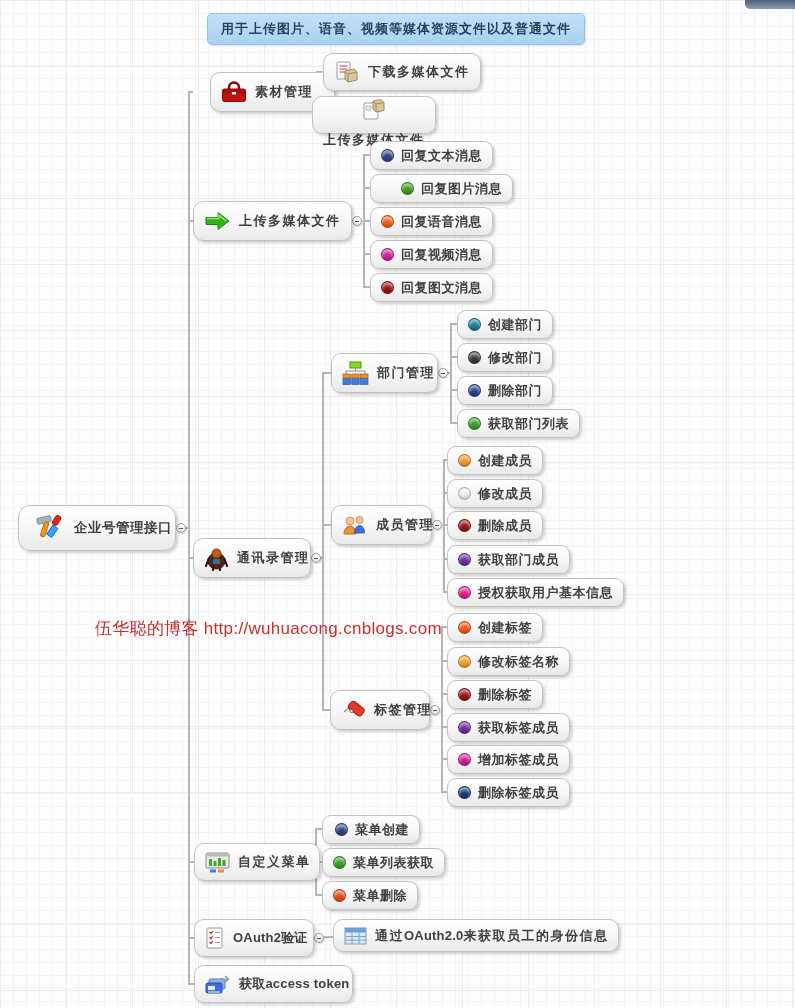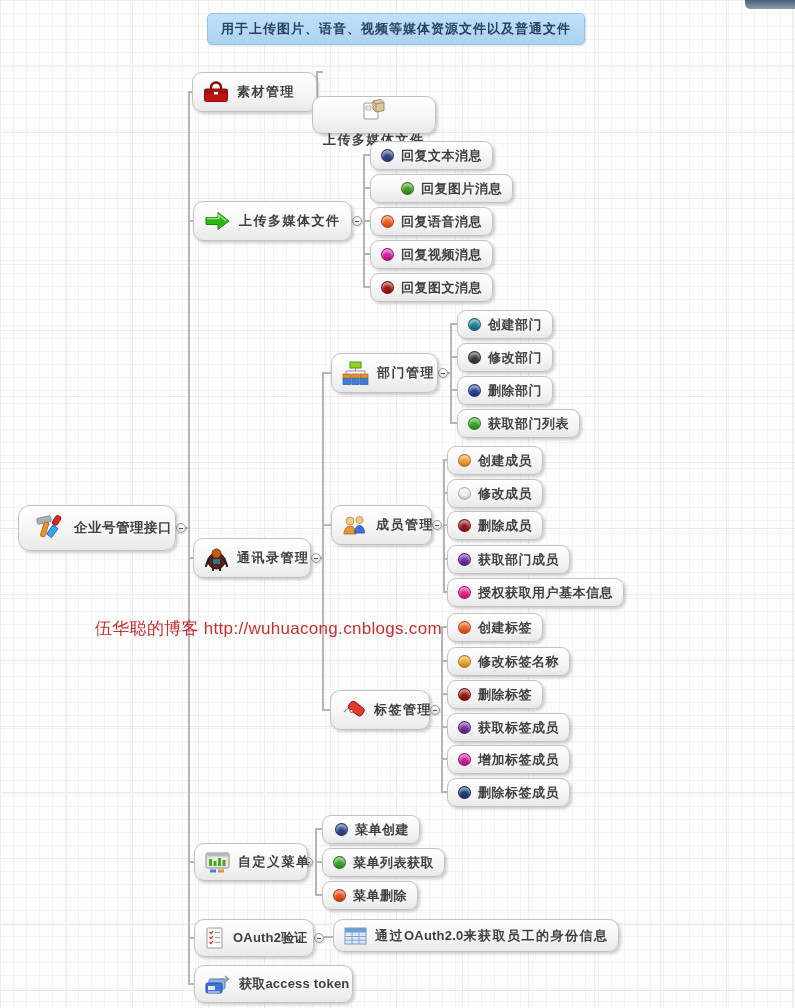--- a/index.html
+++ b/index.html
@@ -140,32 +140,44 @@
       <svg width="32" height="30" viewBox="0 0 32 30">
         <rect x="4" y="4" width="14" height="6" rx="2" fill="#a8b2bc" stroke="#7e8993" stroke-width="1" transform="rotate(-14 11 7)"></rect>
         <rect x="9.5" y="9" width="4.5" height="15" rx="2" fill="#ef9329" stroke="#b96f15" stroke-width="1" transform="rotate(18 12 16)"></rect>
         <rect x="21" y="2" width="5.5" height="10" rx="2.5" fill="#d92b1f" stroke="#9e1c13" stroke-width="1" transform="rotate(33 23 7)"></rect>
         <path d="M20 12 l5 3.6 -6.5 9 -5 -3.6 z" fill="#3aa0f0" stroke="#1d6fbd" stroke-width="1"></path>
       </svg>
     </span>
     <span class="lbl">企业号管理接口</span>
   </div>
 
-  <div class="node parent" style="left:192px;top:72px;width:125px;">
+  <div class="node parent" style="left:210px;top:72px;width:125px;">
     <span class="ic">
       <svg width="26" height="22" viewBox="0 0 26 22">
         <path d="M8 8 V6.5 a5 5 0 0 1 10 0 V8" fill="none" stroke="#7a0a0a" stroke-width="2.4"></path>
         <rect x="1.5" y="8" width="23" height="12.5" rx="2" fill="#c11313" stroke="#8a0c0c"></rect>
         <rect x="1.5" y="8" width="23" height="4.5" fill="#a30e0e"></rect>
         <rect x="10.5" y="10.5" width="5" height="3.5" rx="1" fill="#e9e9e9" stroke="#8a0c0c" stroke-width=".8"></rect>
       </svg>
     </span>
     <span class="lbl">素材管理</span>
   </div>
 
+  <div class="node leaf-doc" style="left:323px;top:53px;">
+    <span class="ic">
+      <svg width="26" height="26" viewBox="0 0 26 26">
+        <rect x="3" y="3" width="13" height="17" rx="1" fill="#fdfdfd" stroke="#9a9a9a"></rect>
+        <path d="M5.5 7 h8 M5.5 10 h8 M5.5 13 h6" stroke="#b04040" stroke-width="1"></path>
+        <path d="M11 12 l9 -2 3 3 v8 l-9 2 -3 -3 z" fill="#d9c89e" stroke="#9e8c5e"></path>
+        <path d="M11 12 l3 3 9 -2" fill="none" stroke="#9e8c5e"></path>
+        <path d="M14 15 v8" stroke="#9e8c5e"></path>
+      </svg>
+    </span>
+    <span class="lbl">下载多媒体文件</span>
+  </div>
 
   <div class="node leaf-doc" style="left:312px;top:96px;flex-direction:column;">
     <span class="ic">
       <svg width="26" height="26" viewBox="0 0 26 26">
         <rect x="3" y="6" width="14" height="16" rx="1" fill="#fdfdfd" stroke="#9a9a9a"></rect>
         <rect x="5" y="9" width="5" height="4" fill="#e8e8e8" stroke="#aaa" stroke-width=".7"></rect>
         <path d="M12 4 l8 -1.5 3 3 v8 l-8 1.5 -3 -3 z" fill="#d9c89e" stroke="#9e8c5e"></path>
         <path d="M12 4 l3 3 8 -1.5" fill="none" stroke="#9e8c5e"></path>
         <path d="M15 7 v8" stroke="#9e8c5e"></path>
       </svg>
@@ -313,21 +325,21 @@
   </div>
   <div class="node leaf" style="left:447px;top:745px;">
     <span class="dot" style="background-color: rgb(206, 29, 156);"></span>
     <span class="lbl">增加标签成员</span>
   </div>
   <div class="node leaf" style="left:447px;top:778px;">
     <span class="dot" style="background-color: rgb(32, 58, 117);"></span>
     <span class="lbl">删除标签成员</span>
   </div>
 
-  <div class="node small-parent" style="left:194px;top:843px;width:114px;">
+  <div class="node small-parent" style="left:194px;top:843px;width:126px;">
     <span class="ic">
       <svg width="25" height="21" viewBox="0 0 25 21">
         <rect x="1" y="1" width="23" height="15" rx="1.5" fill="#e9e9e9" stroke="#8c8c8c"></rect>
         <rect x="1" y="1" width="23" height="3.5" fill="#b9b9b9"></rect>
         <rect x="4" y="7" width="3" height="7" fill="#45a81e"></rect>
         <rect x="8.5" y="9" width="3" height="5" fill="#45a81e"></rect>
         <rect x="13" y="6" width="3" height="8" fill="#45a81e"></rect>
         <rect x="17.5" y="8" width="3" height="6" fill="#45a81e"></rect>
         <rect x="5" y="17.5" width="6" height="3" fill="#3f7fd9"></rect>
         <rect x="13" y="17.5" width="6" height="3" fill="#e8912d"></rect>

